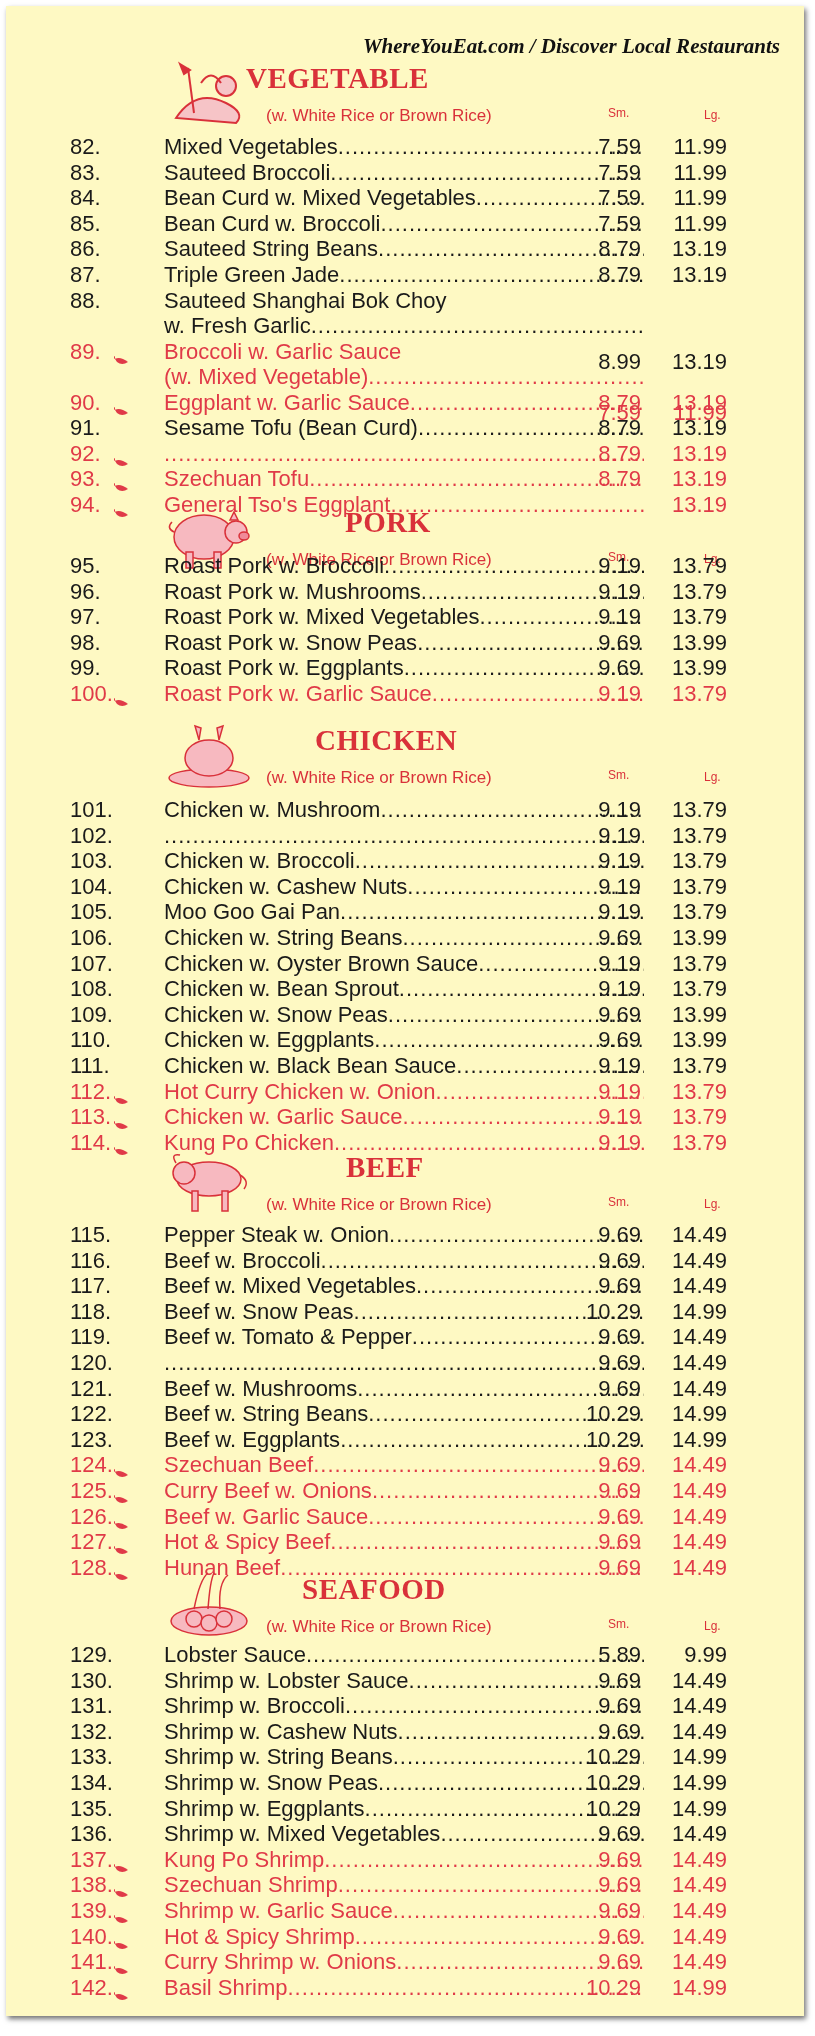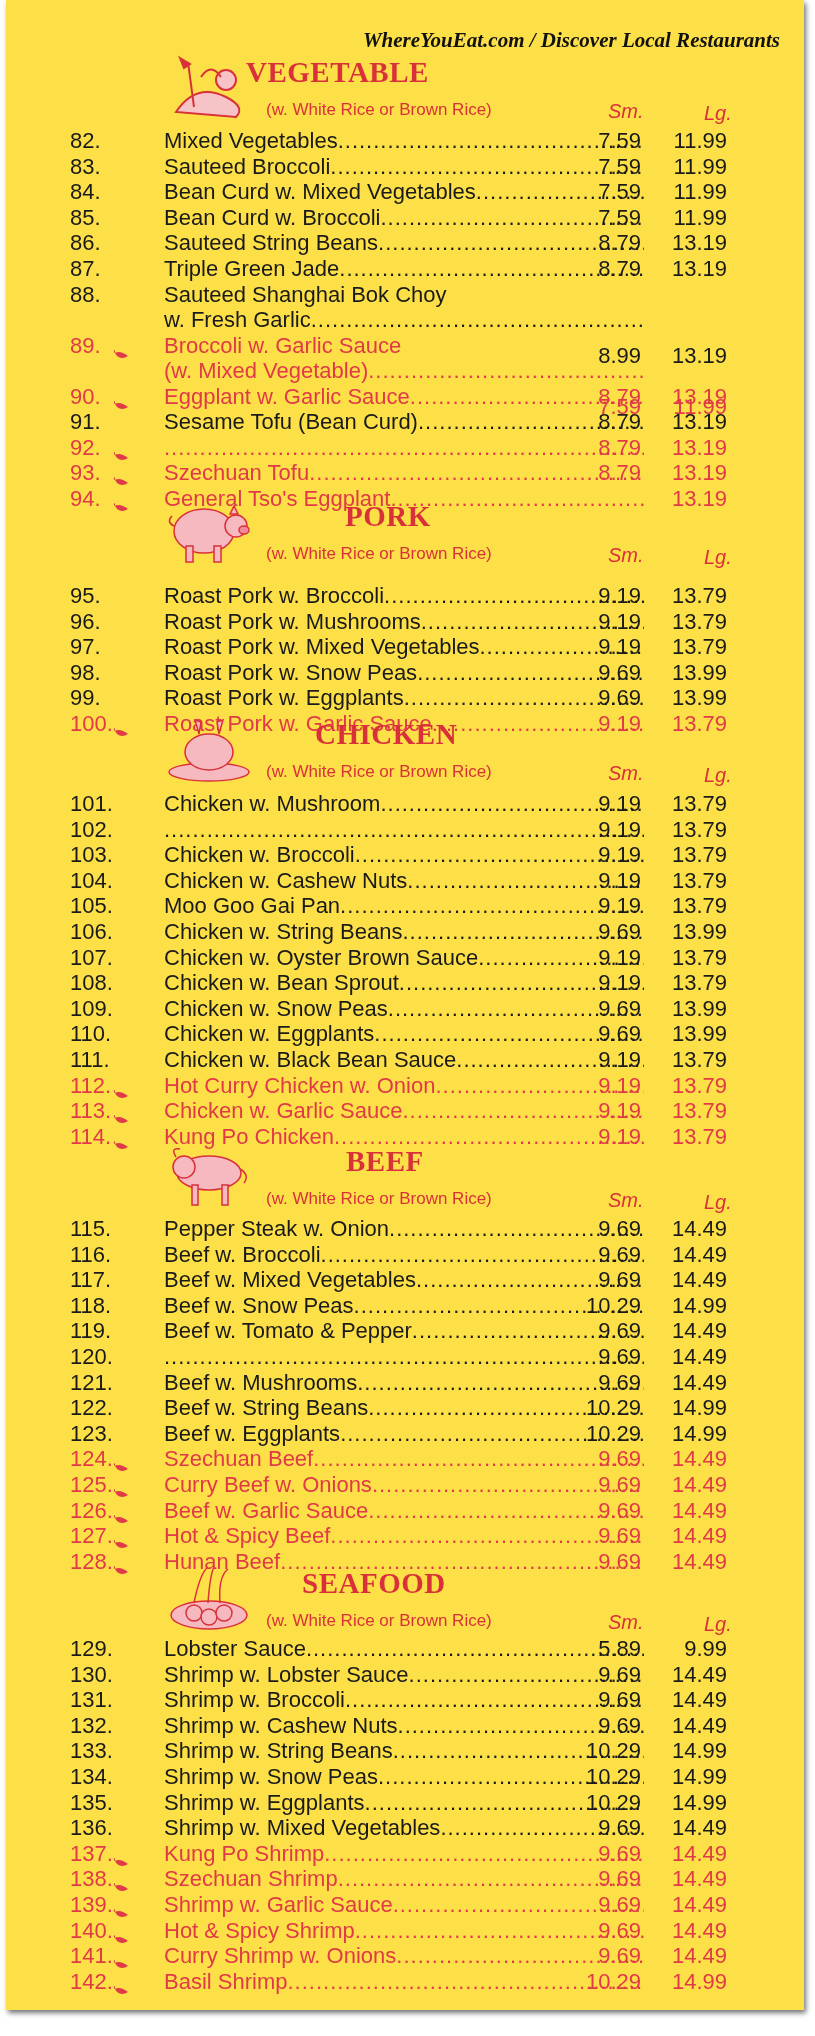--- a/index.html
+++ b/index.html
@@ -1,32 +1,32 @@
 <!DOCTYPE html>
 <html><head>
 <meta charset="utf-8">
 <style>
   html, body { margin:0; padding:0; background:#ffffff; }
   body { width:815px; height:2036px; position:relative; overflow:hidden; font-family:"Liberation Sans", sans-serif; }
   .page {
-    position:absolute; left:6px; top:0; width:798px; height:2010px;
-    background:#fde047; box-shadow: 2px 3px 5px rgba(0,0,0,0.55);
+    position:absolute; left:6px; top:6px; width:798px; height:2010px;
+    background:#fef9c3; box-shadow: 2px 3px 5px rgba(0,0,0,0.55);
   }
   .brand {
     position:absolute; right:24px; top:28px;
     font-family:"Liberation Serif", serif; font-style:italic; font-weight:bold;
     font-size:21px; color:#111;
   }
   .section { position:absolute; left:0; width:798px; }
   .sec-title {
     position:absolute; font-family:"Liberation Serif", serif; font-weight:bold;
     font-size:29px; color:#d9313a; letter-spacing:0.5px;
   }
   .sec-sub { position:absolute; font-size:17px; color:#d9313a; }
-  .col-sm, .col-lg { position:absolute; font-size:20px; color:#d9313a;font-style:italic; }
+  .col-sm, .col-lg { position:absolute; font-size:12px; color:#d9313a; }
   .illus { position:absolute; }
   .rows { position:absolute; left:0; width:798px; }
   .row { position:relative; height:25.6px; font-size:22px; line-height:25.6px; color:#1a1a1a; white-space:nowrap; }
   .row.spicy { color:#e03a48; }
   .num { position:absolute; left:64px; }
   .pepper { position:absolute; left:108px; top:7px; width:16px; height:10px; }
   .name-wrap { position:absolute; left:158px; width:480px; overflow:hidden; display:flex; }
   .name { flex:0 0 auto; }
   .dots { flex:1 1 auto; overflow:hidden; letter-spacing:1px; }
   .sm { position:absolute; right:163px; text-align:right; }
@@ -206,21 +206,21 @@
               <rect x="22" y="50" width="7" height="16"></rect>
               <rect x="50" y="50" width="7" height="16"></rect>
               <path d="M66 18 l4 -8 l4 8z"></path>
               <path d="M10 30 q-8 -4 -2 -10" fill="none"></path>
             </g>
           </svg></div>
      <div class="sec-title" style="left:339px;top:500px">PORK</div>
      <div class="sec-sub" style="left:260px;top:544px">(w. White Rice or Brown Rice)</div>
      <div class="col-sm" style="left:602px;top:544px">Sm.</div>
      <div class="col-lg" style="left:698px;top:546px">Lg.</div>
-        <div class="rows" style="top: 547px; margin-top: 36px;">
+        <div class="rows" style="top: 547px;">
           <div class="row">
             <span class="num">95.</span>
             <span class="name-wrap">
               <span class="name">Roast Pork w. Broccoli</span>
               <span class="dots">................................................................................</span>
             </span>
             <span class="sm">9.19</span>
              <span class="lg">13.79</span>
           </div>
           <div class="row">

